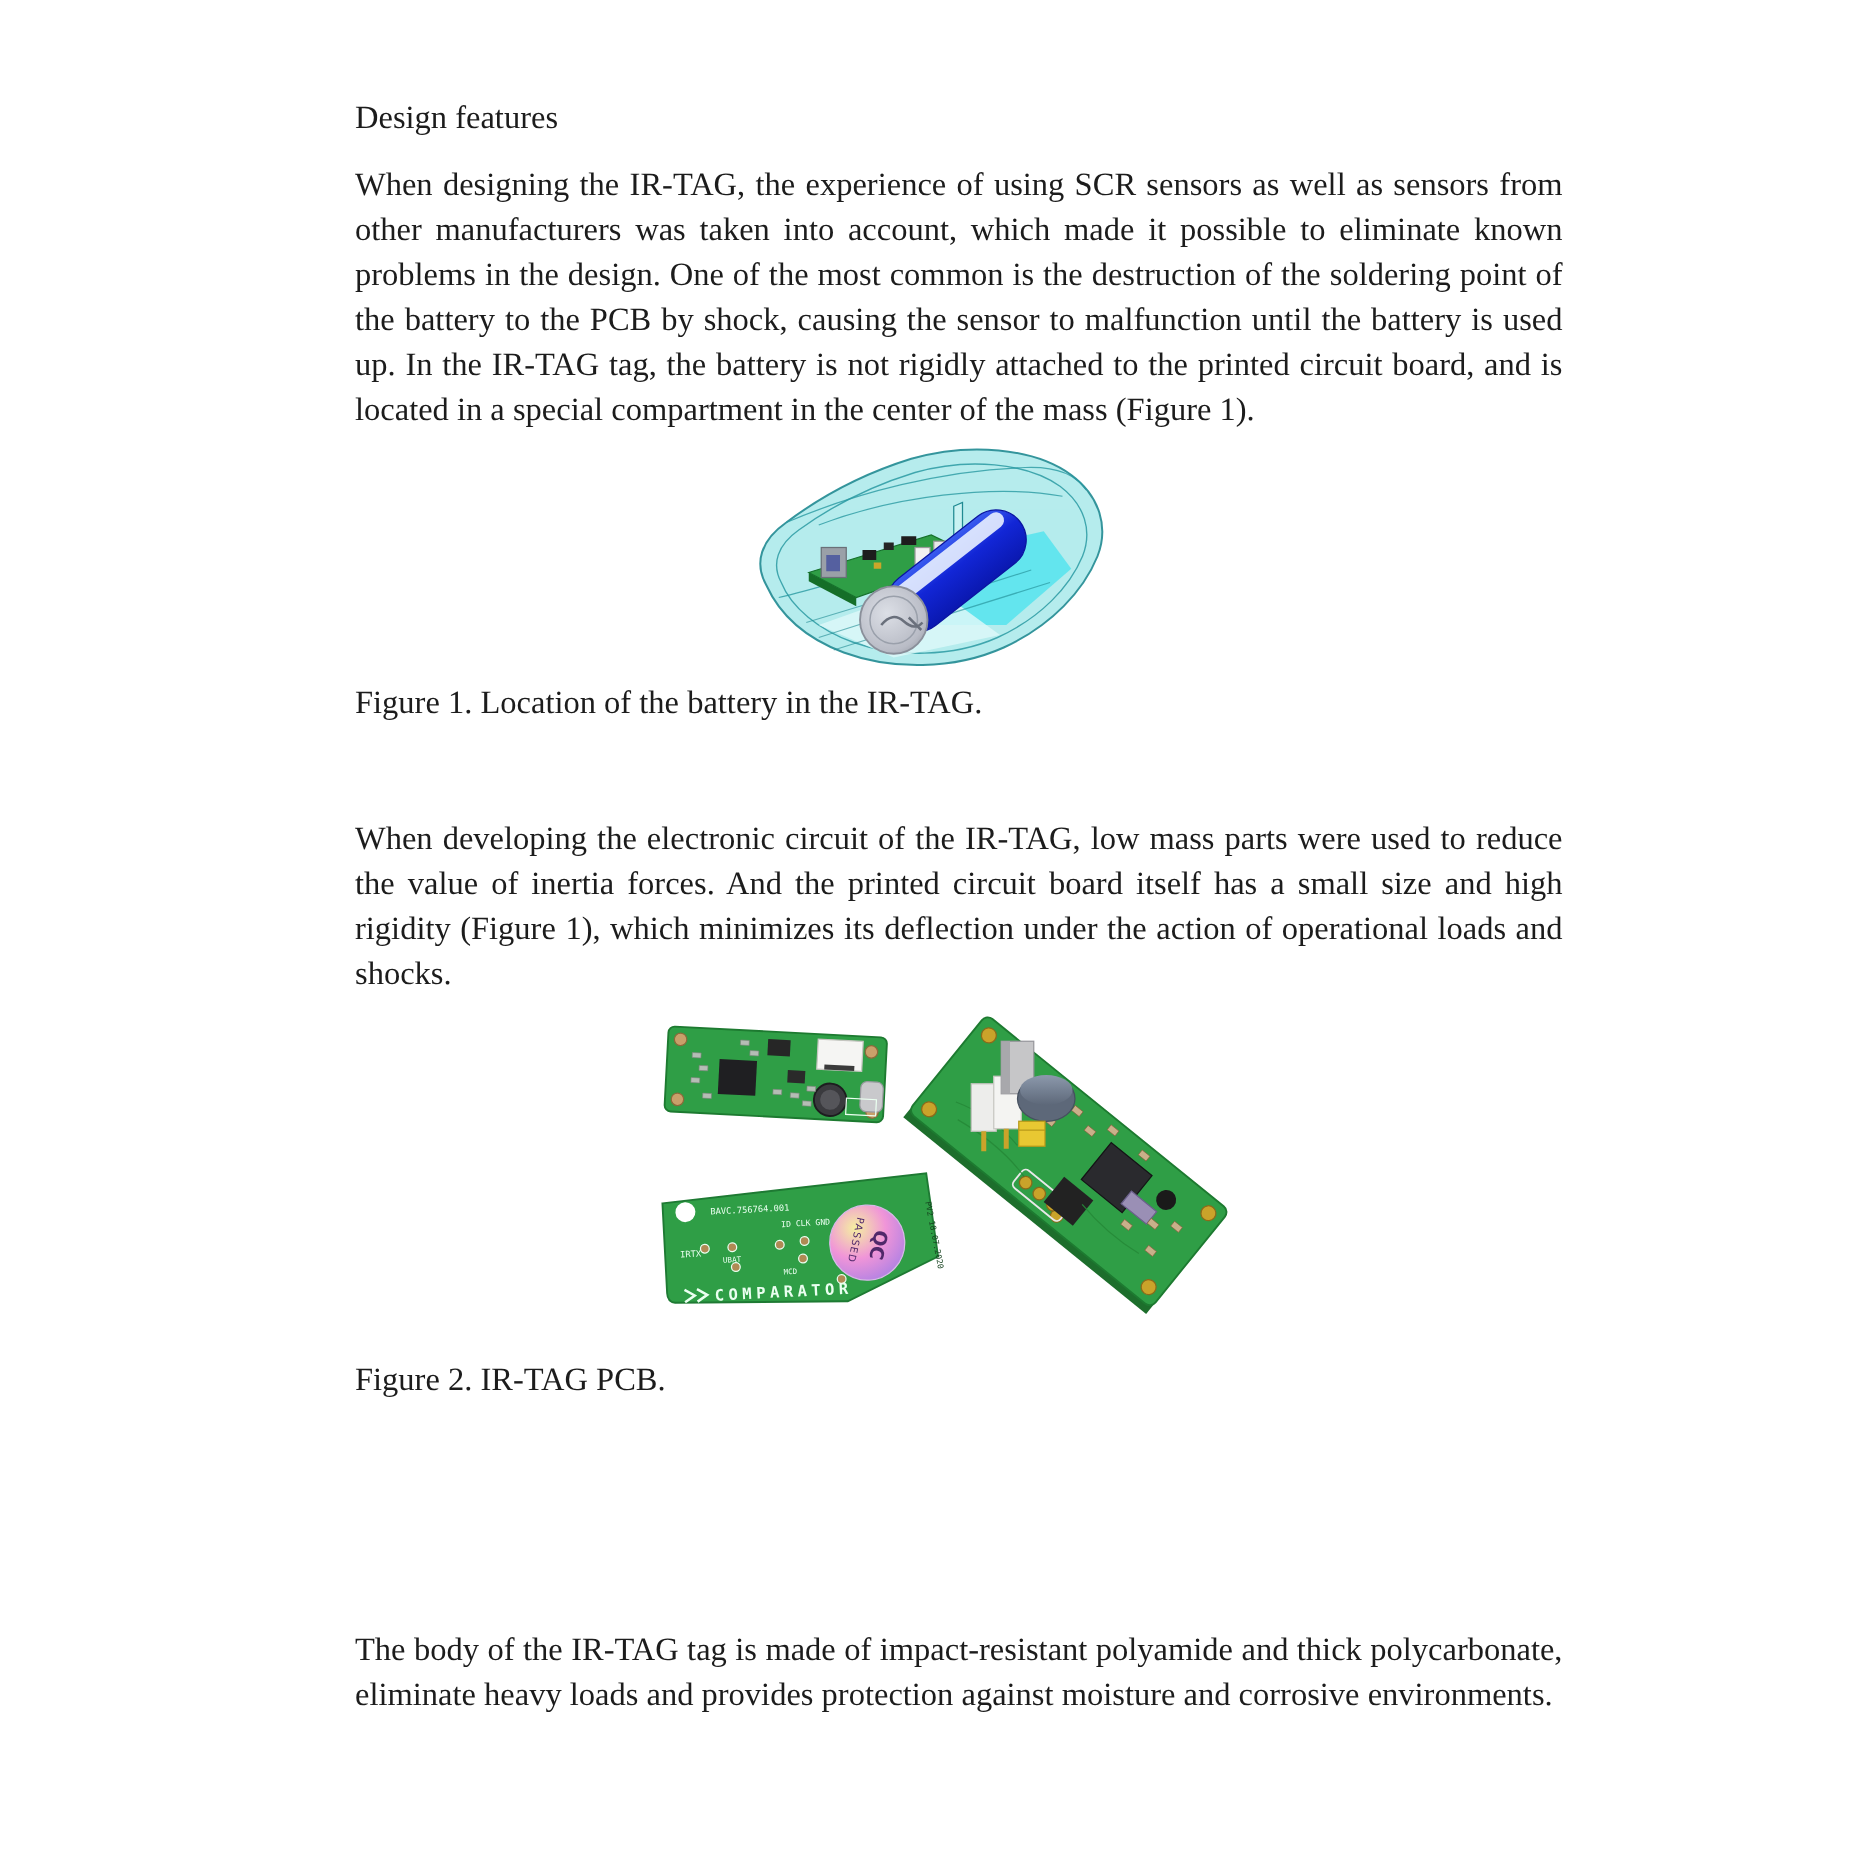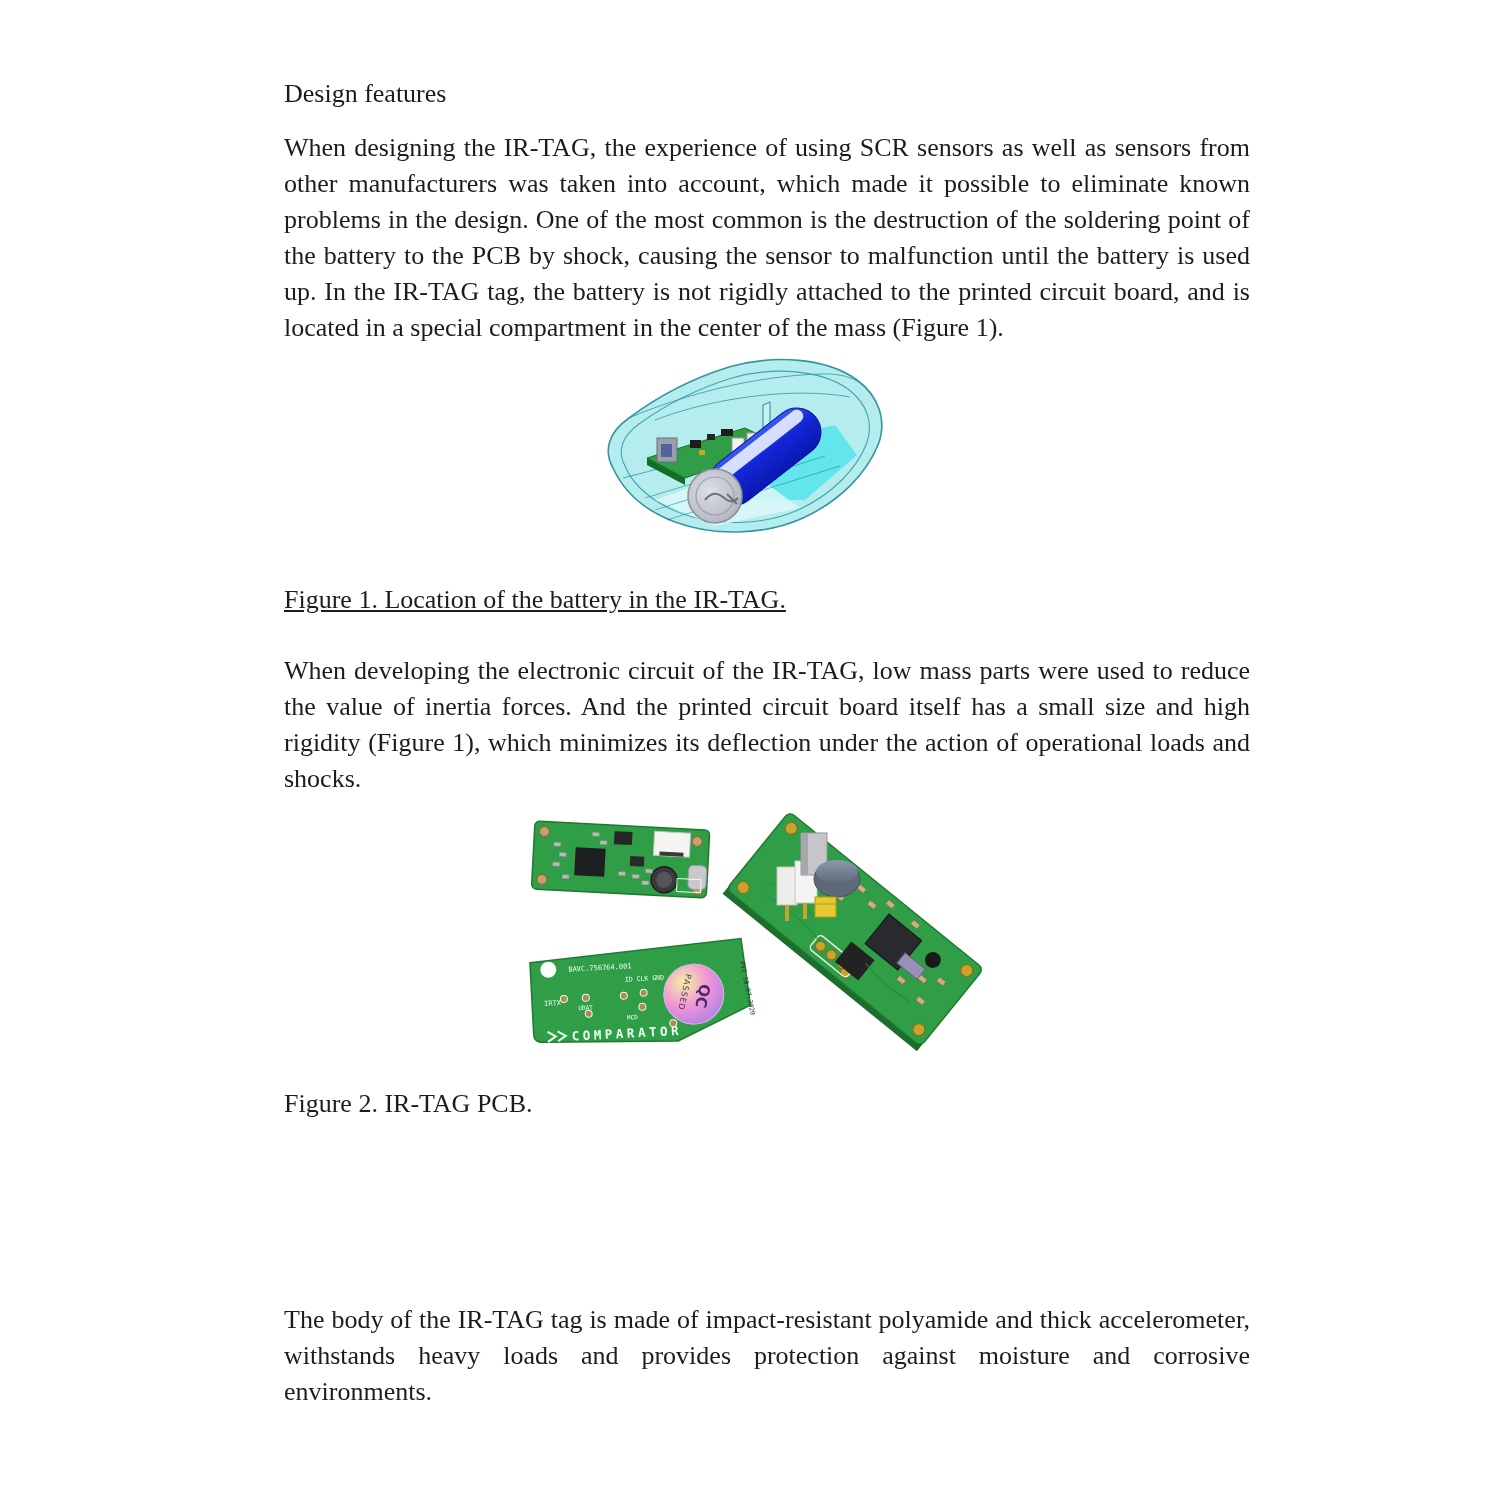--- a/index.html
+++ b/index.html
@@ -98,21 +98,21 @@
       <g transform="rotate(-38 120 146)">
         <rect x="120" y="122" width="128" height="48" rx="24" fill="url(#batG)" stroke="#0a14a0" stroke-width="1"></rect>
         <rect x="130" y="127" width="110" height="13" rx="6.5" fill="#e9f1ff" opacity="0.9"></rect>
       </g>
       <circle cx="120" cy="146" r="27" fill="url(#capG)" stroke="#8a8f9a" stroke-width="1.5"></circle>
       <circle cx="120" cy="146" r="19" fill="none" stroke="#9aa0ab" stroke-width="1.2"></circle>
       <path d="M110,150 q9,-11 18,-3 t15,1 M132,144 l10,10" fill="none" stroke="#6a707c" stroke-width="2"></path>
     </g>
   </svg>
 
-  <div class="block caption" style="top:582px;text-decoration:underline;">Figure 1. Location of the battery in the IR-TAG.</div>
+  <div class="block caption" style="top:544px;">Figure 1. Location of the battery in the IR-TAG.</div>
 
   <div class="block para" style="top:653px;">When developing the electronic circuit of the IR-TAG, low mass parts were used to reduce the value of inertia forces. And the printed circuit board itself has a small size and high rigidity (Figure 1), which minimizes its deflection under the action of operational loads and shocks.</div>
 
   <svg class="fig" style="left:515px;top:805px;" width="475" height="255" viewBox="0 0 475 255" role="img">
     <defs>
       <radialGradient id="stickG" cx="0.35" cy="0.3" r="0.9">
         <stop offset="0" stop-color="#f5f0a0"></stop>
         <stop offset="0.45" stop-color="#f095d8"></stop>
         <stop offset="1" stop-color="#9a7ae8"></stop>
       </radialGradient>
@@ -234,16 +234,16 @@
       <ellipse cx="322" cy="74" rx="23" ry="18" fill="#5d6879" stroke="#46505f"></ellipse>
       <ellipse cx="322" cy="67" rx="21" ry="12" fill="url(#capTop)"></ellipse>
       <rect x="300" y="92" width="21" height="20" fill="#e8c832" stroke="#b89a1a"></rect>
       <line x1="300" y1="99" x2="321" y2="99" stroke="#b89a1a" stroke-width="1"></line>
     </g>
   </svg>
 
   <div class="block caption" style="top:1086px;">Figure 2. IR-TAG PCB.</div>
 
 
-  <div class="block para" style="top:1302px;">The body of the IR-TAG tag is made of impact-resistant polyamide and thick accelerometer, withstands heavy loads and provides protection against moisture and corrosive environments.</div>
+  <div class="block para" style="top:1302px;">The body of the IR-TAG tag is made of impact-resistant polyamide and thick polycarbonate, eliminate heavy loads and provides protection against moisture and corrosive environments.</div>
 
 
 </div>
 
 </body></html>

